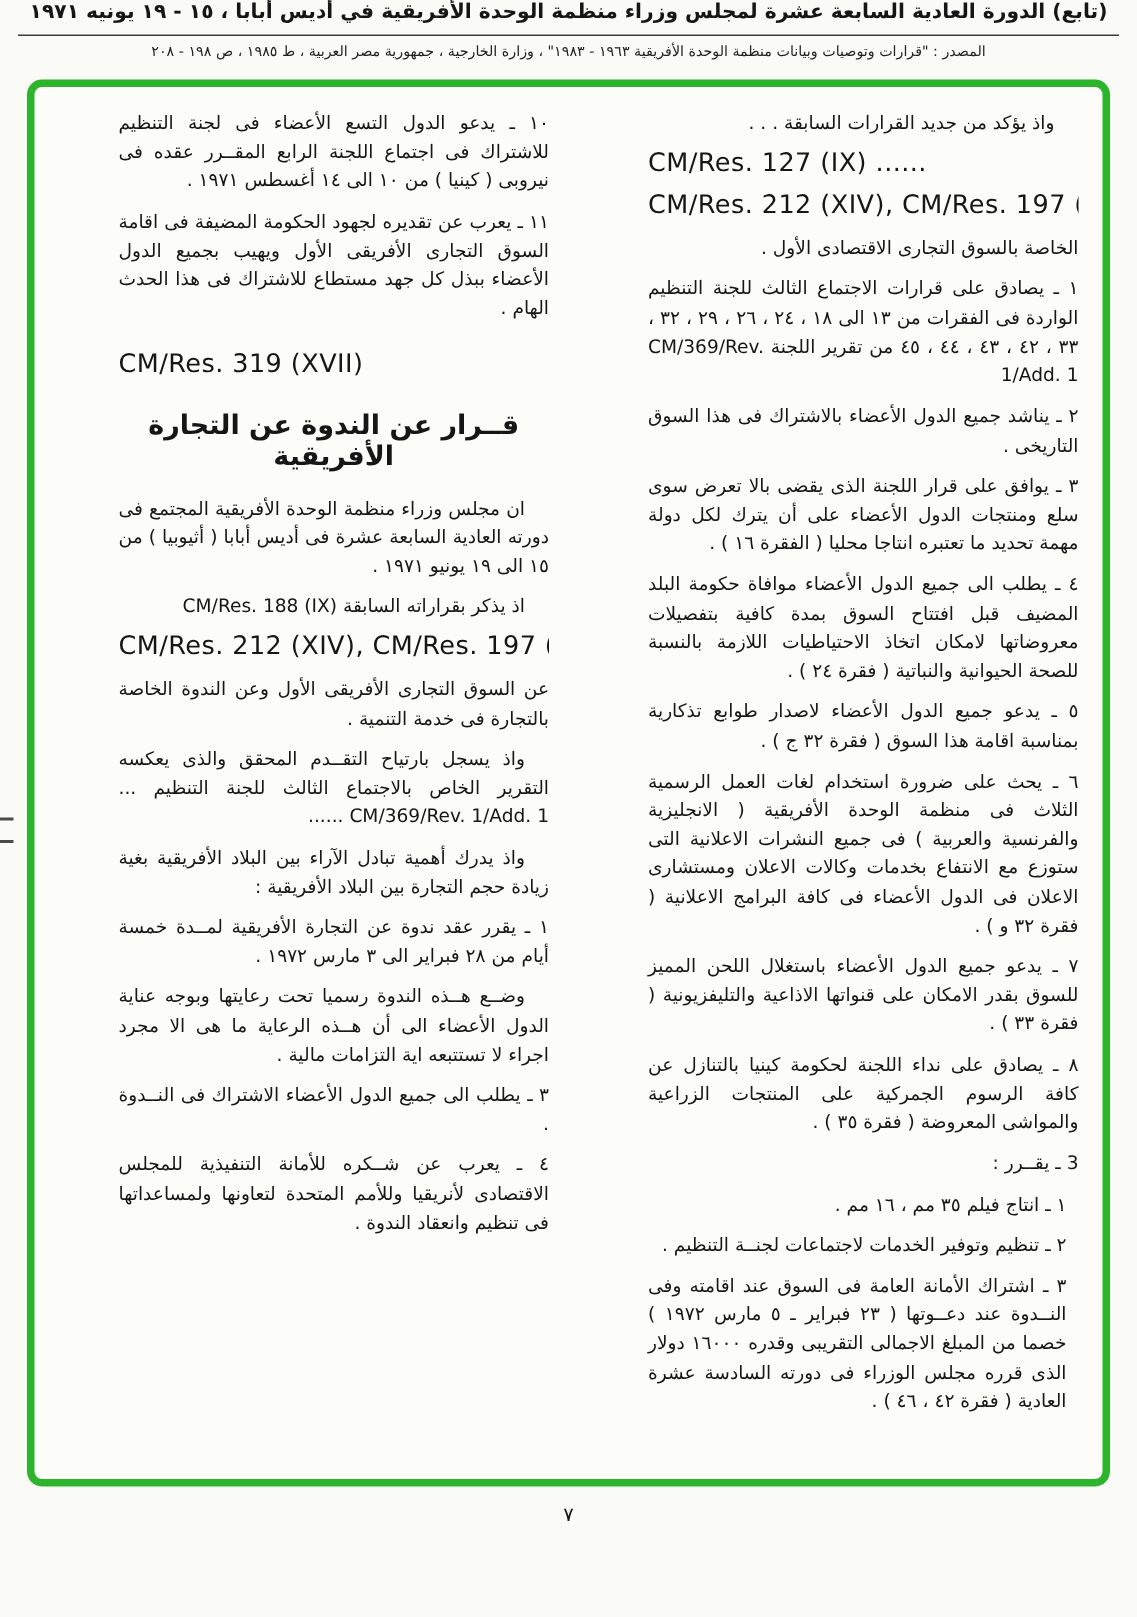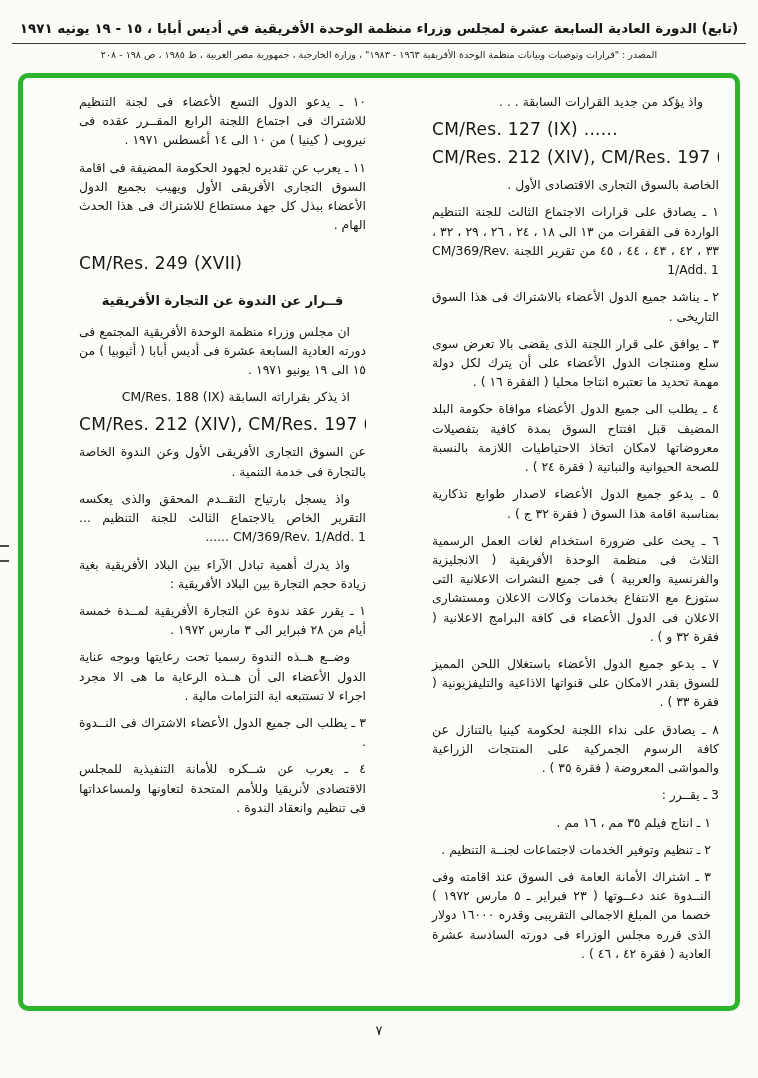--- a/index.html
+++ b/index.html
@@ -6,21 +6,21 @@
     margin: 0;
     padding: 0;
     background: #fafaf6;
     width: 758px;
     height: 1078px;
     font-family: "DejaVu Sans", sans-serif;
     color: #161616;
     position: relative;
     overflow: hidden;
   }
-  .header { text-align: center; padding-top: 20px; direction: rtl; }
+  .header { text-align: center; direction: rtl; }
   .header-title { font-size: 13.5px; font-weight: bold; padding: 0 14px; }
   .header-rule { border: 0; border-top: 1px solid #3a3a3a; margin: 7px 12px 5px 12px; }
   .header-source { font-size: 9.5px; padding: 0 12px; color: #222; }
 
   .content-box {
     margin: 13px 18px 0 18px;
     border: 5px solid #2cb52c;
     border-radius: 10px;
     padding: 14px 16px;
     box-sizing: border-box;
@@ -47,21 +47,21 @@
     font-size: 17px;
     letter-spacing: 0.3px;
     margin: 0 0 8px 0;
     white-space: nowrap;
     overflow: hidden;
   }
   .cm-standalone { margin: 18px 0 20px 0; }
   .heading {
     font-weight: bold;
     text-align: center;
-    font-size: 13px;
+    font-size: 18px;
     margin: 4px 0 14px 0;
   }
   .page-number { text-align: center; font-size: 13px; margin-top: 12px; }
 
   .artifact {
     position: absolute;
     left: 0;
     width: 9px;
     height: 2px;
     background: #4a4a4a;
@@ -97,21 +97,21 @@
       <p class="para">٨ ـ يصادق على نداء اللجنة لحكومة كينيا بالتنازل عن كافة الرسوم الجمركية على المنتجات الزراعية والمواشى المعروضة ( فقرة ٣٥ ) .</p>
       <p class="para">3 ـ يقــرر :</p>
       <p class="para sub">١ ـ انتاج فيلم ٣٥ مم ، ١٦ مم .</p>
       <p class="para sub">٢ ـ تنظيم وتوفير الخدمات لاجتماعات لجنــة التنظيم .</p>
       <p class="para sub">٣ ـ اشتراك الأمانة العامة فى السوق عند اقامته وفى النــدوة عند دعــوتها ( ٢٣ فبراير ـ ٥ مارس ١٩٧٢ ) خصما من المبلغ الاجمالى التقريبى وقدره ١٦٠٠٠ دولار الذى قرره مجلس الوزراء فى دورته السادسة عشرة العادية ( فقرة ٤٢ ، ٤٦ ) .</p>
     </section>
 
     <section class="col">
       <p class="para">١٠ ـ يدعو الدول التسع الأعضاء فى لجنة التنظيم للاشتراك فى اجتماع اللجنة الرابع المقــرر عقده فى نيروبى ( كينيا ) من ١٠ الى ١٤ أغسطس ١٩٧١ .</p>
       <p class="para">١١ ـ يعرب عن تقديره لجهود الحكومة المضيفة فى اقامة السوق التجارى الأفريقى الأول ويهيب بجميع الدول الأعضاء ببذل كل جهد مستطاع للاشتراك فى هذا الحدث الهام .</p>
-      <p class="ltr-line cm-standalone">CM/Res. 249 (XVII)</p>
+      <p class="ltr-line cm-standalone">CM/Res. 319 (XVII)</p>
       <h2 class="heading">قــرار عن الندوة عن التجارة الأفريقية</h2>
       <p class="para indent">ان مجلس وزراء منظمة الوحدة الأفريقية المجتمع فى دورته العادية السابعة عشرة فى أديس أبابا ( أثيوبيا ) من ١٥ الى ١٩ يونيو ١٩٧١ .</p>
       <p class="para indent">اذ يذكر بقراراته السابقة CM/Res. 188 (IX)</p>
       <p class="ltr-line">CM/Res. 212 (XIV), CM/Res. 197 (XIII)</p>
       <p class="para">عن السوق التجارى الأفريقى الأول وعن الندوة الخاصة بالتجارة فى خدمة التنمية .</p>
       <p class="para indent">واذ يسجل بارتياح التقــدم المحقق والذى يعكسه التقرير الخاص بالاجتماع الثالث للجنة التنظيم ... CM/369/Rev. 1/Add. 1 ......</p>
       <p class="para indent">واذ يدرك أهمية تبادل الآراء بين البلاد الأفريقية بغية زيادة حجم التجارة بين البلاد الأفريقية :</p>
       <p class="para">١ ـ يقرر عقد ندوة عن التجارة الأفريقية لمــدة خمسة أيام من ٢٨ فبراير الى ٣ مارس ١٩٧٢ .</p>
       <p class="para indent">وضــع هــذه الندوة رسميا تحت رعايتها وبوجه عناية الدول الأعضاء الى أن هــذه الرعاية ما هى الا مجرد اجراء لا تستتبعه اية التزامات مالية .</p>
       <p class="para">٣ ـ يطلب الى جميع الدول الأعضاء الاشتراك فى النــدوة .</p>

